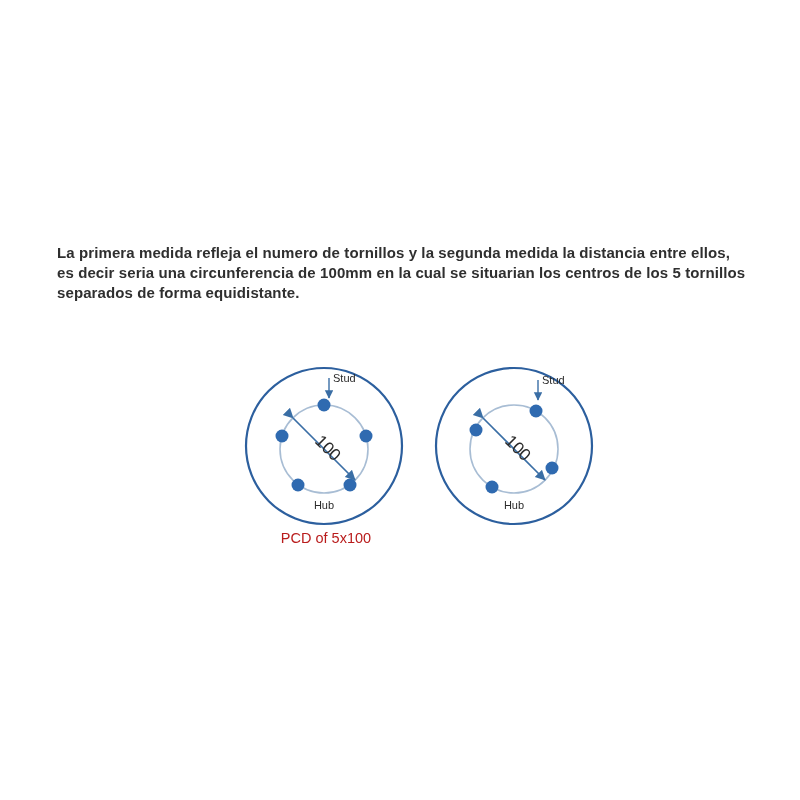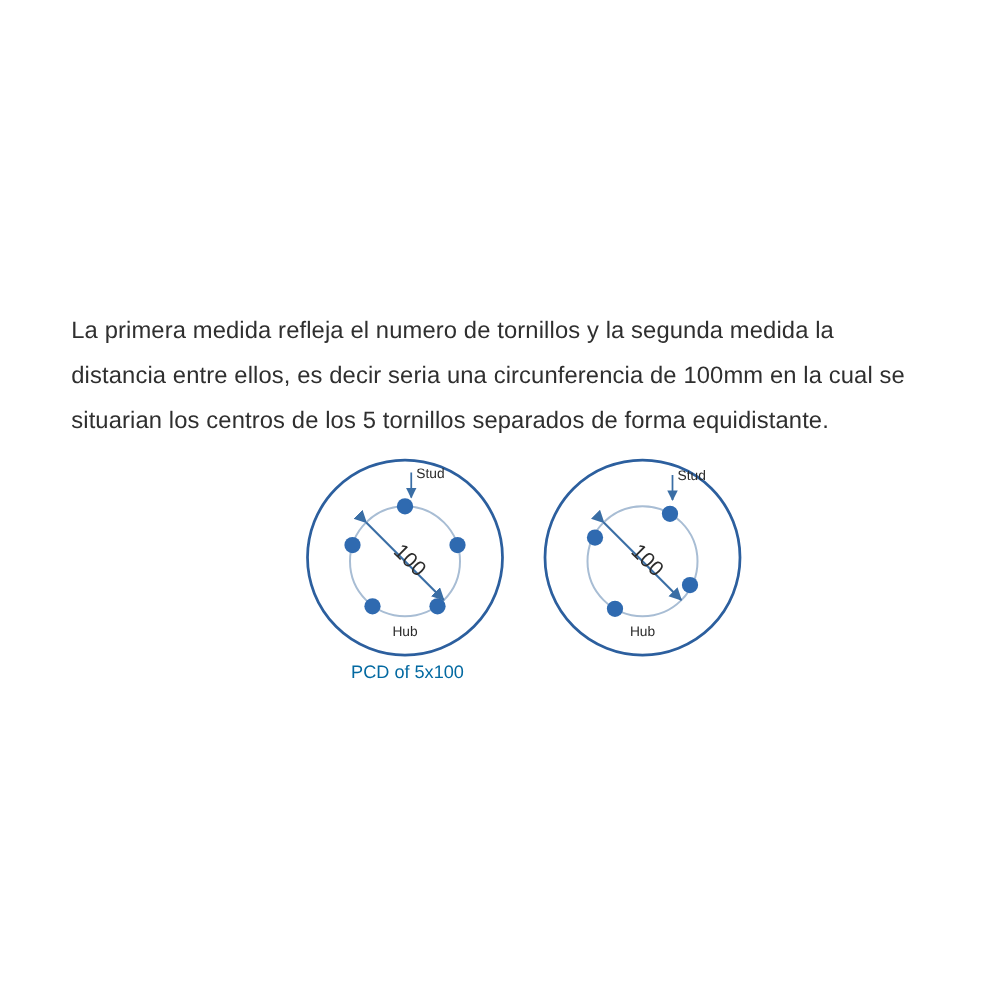--- a/index.html
+++ b/index.html
@@ -20,46 +20,47 @@
     left: 0; top: 0;
     width: 800px;
     height: 800px;
     background: #ffffff;
   }
   .paragraph {
     position: absolute;
     left: 57px;
     top: 228px;
     width: 690px;
-    font-size: 19px;
-    line-height: 36px;
+    font-size: 15px;
+    line-height: 20px;
     color: #2f2f2f;
     font-family: "Liberation Sans", sans-serif;
     letter-spacing: 0.1px;
+    font-weight: bold;
   }
   .figure {
     position: absolute;
     left: 236px;
     top: 356px;
     width: 370px;
     height: 210px;
   }
   .svg-wrap { display:block; }
   .caption-row {
     position: absolute;
     left: 236px;
     top: 530px;
     width: 370px;
     height: 24px;
   }
   .caption {
     position: absolute;
     top: 0;
     font-size: 14.5px;
-    color: #0369a1;
+    color: #b91c1c;
     font-family: "Liberation Sans", sans-serif;
     text-align: center;
     width: 180px;
   }
   .caption.left { left: 0px; }
   .caption.right { left: 190px; }
 </style>
 </head>
 <body>
 

